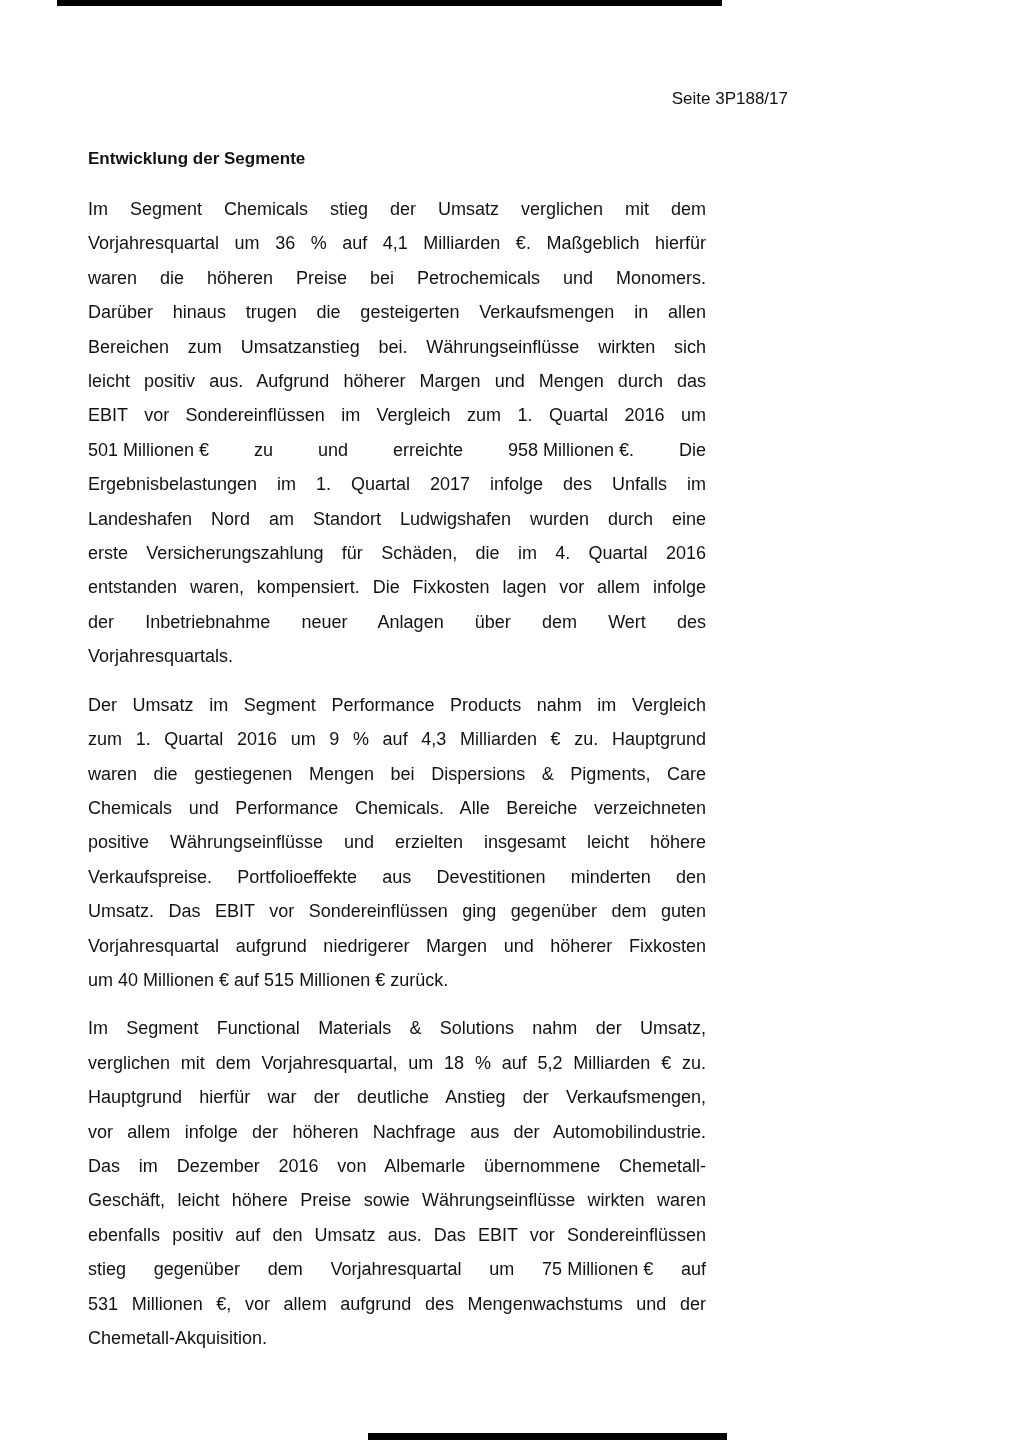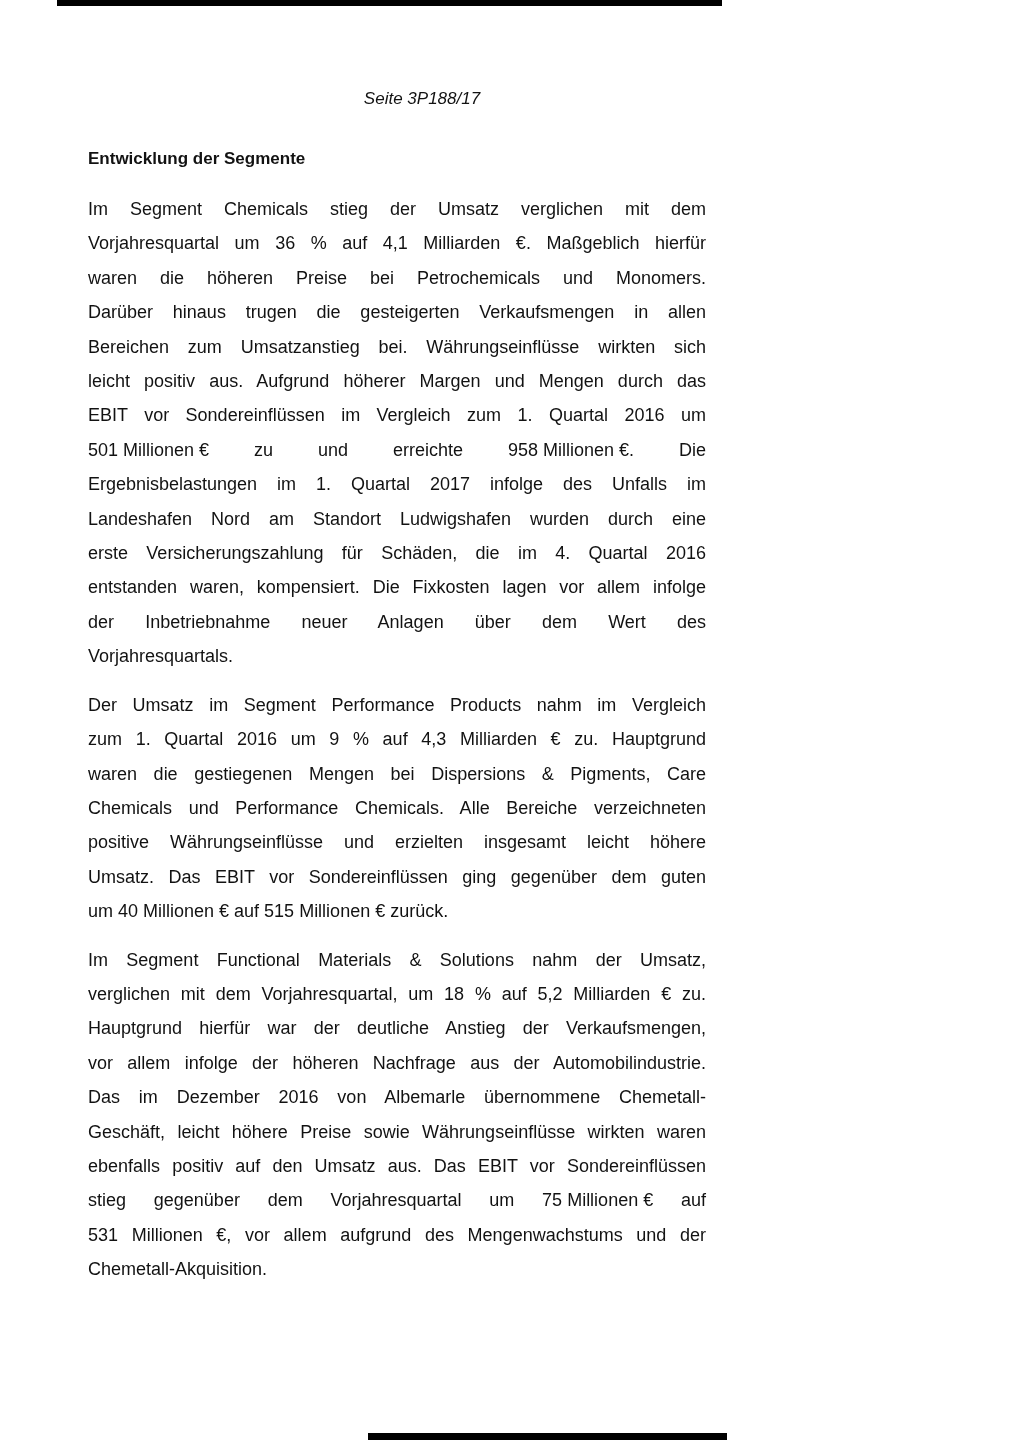--- a/index.html
+++ b/index.html
@@ -26,28 +26,27 @@
     height: 6px;
   }
   .scan-bar.bottom {
     left: 368px;
     top: 1433px;
     width: 359px;
     height: 7px;
   }
   .page-header {
     position: absolute;
-    left: 72px;
+    left: 88px;
     top: 89px;
     width: 700px;
     display: flex;
-    justify-content: center;
+    justify-content: flex-end;
     font-size: 17px;
     line-height: 20px;
-    font-style: italic;
   }
   .doc-heading {
     position: absolute;
     left: 88px;
     top: 147px;
     font-size: 17px;
     font-weight: bold;
     line-height: 24px;
   }
   .content {
@@ -108,21 +107,23 @@
       <div class="line"><span>entstanden waren, kompensiert. Die Fixkosten lagen vor allem infolge</span></div>
       <div class="line"><span>der Inbetriebnahme neuer Anlagen über dem Wert des</span></div>
       <div class="line last"><span>Vorjahresquartals.</span></div>
     </div>
     <div class="para">
       <div class="line"><span>Der Umsatz im Segment </span><span class="b">Performance Products</span><span> nahm im Vergleich</span></div>
       <div class="line"><span>zum 1. Quartal 2016 um 9 % auf 4,3 Milliarden € zu. Hauptgrund</span></div>
       <div class="line"><span>waren die gestiegenen Mengen bei Dispersions &amp; Pigments, Care</span></div>
       <div class="line"><span>Chemicals und Performance Chemicals. Alle Bereiche verzeichneten</span></div>
       <div class="line"><span>positive Währungseinflüsse und erzielten insgesamt leicht höhere</span></div>
+      <div class="line"><span>Verkaufspreise. Portfolioeffekte aus Devestitionen minderten den</span></div>
       <div class="line"><span>Umsatz. Das EBIT vor Sondereinflüssen ging gegenüber dem guten</span></div>
+      <div class="line"><span>Vorjahresquartal aufgrund niedrigerer Margen und höherer Fixkosten</span></div>
       <div class="line last"><span>um 40 Millionen € auf 515 Millionen € zurück.</span></div>
     </div>
     <div class="para">
       <div class="line"><span>Im Segment </span><span class="b">Functional Materials &amp; Solutions</span><span> nahm der Umsatz,</span></div>
       <div class="line"><span>verglichen mit dem Vorjahresquartal, um 18 % auf 5,2 Milliarden € zu.</span></div>
       <div class="line"><span>Hauptgrund hierfür war der deutliche Anstieg der Verkaufsmengen,</span></div>
       <div class="line"><span>vor allem infolge der höheren Nachfrage aus der Automobilindustrie.</span></div>
       <div class="line"><span>Das im Dezember 2016 von Albemarle übernommene Chemetall-</span></div>
       <div class="line"><span>Geschäft, leicht höhere Preise sowie Währungseinflüsse wirkten waren</span></div>
       <div class="line"><span>ebenfalls positiv auf den Umsatz aus. Das EBIT vor Sondereinflüssen</span></div>

